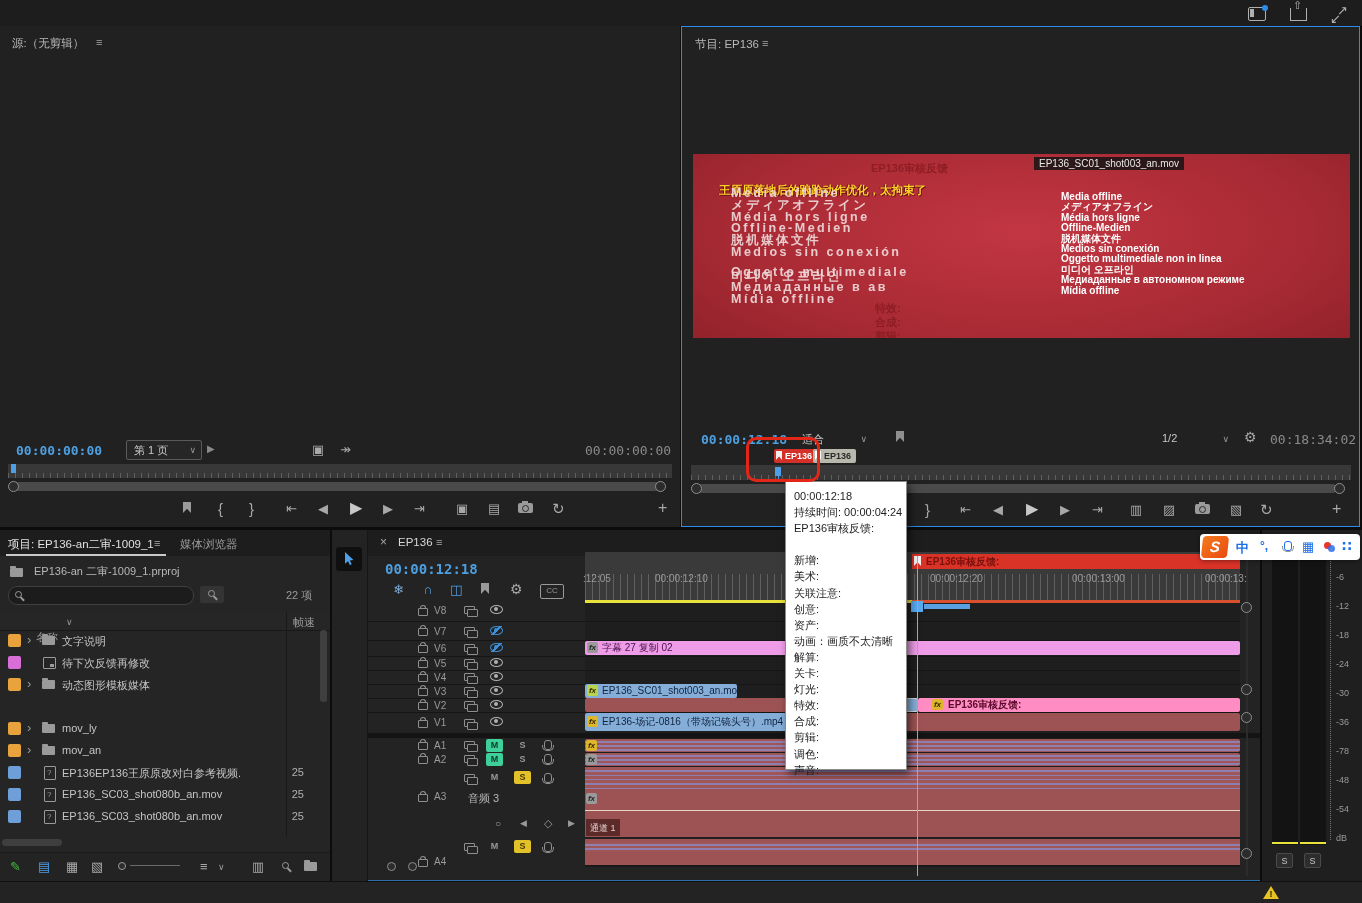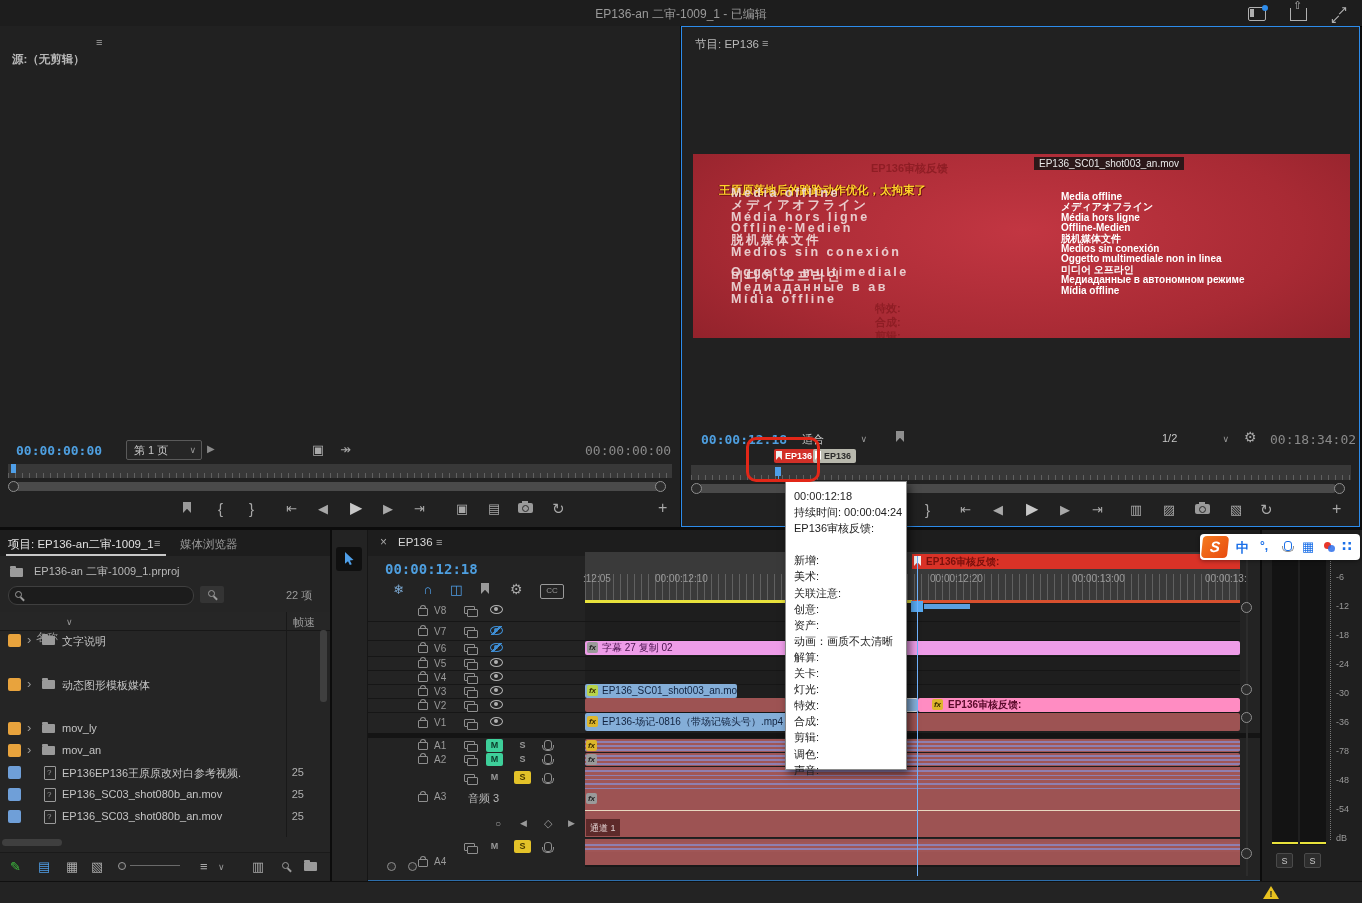--- a/index.html
+++ b/index.html
@@ -71,36 +71,35 @@
   .sbtn{position:absolute;width:17px;height:15px;background:#2d2d2d;border:1px solid #4a4a4a;border-radius:2px;
         color:#c8c8c8;font-size:9px;text-align:center;line-height:15px;box-sizing:border-box;}
   .dropdown{position:absolute;color:#c8c8c8;font-size:11px;white-space:nowrap;}
 </style>
 </head>
 <body>
 
 <div id="app">
 
   <div class="panel" style="left:0;top:0;width:1362px;height:26px;background:#1d1d1d;border-bottom:1px solid #000;">
-    <div class="abs" style="left:0;right:0;top:6px;text-align:center;color:#9a9a9a;font-size:12px;">EP136-an 二审-1009_1 - 已编辑</div>
     <div class="abs" style="left:1248px;top:7px;width:16px;height:12px;border:1px solid #b0b0b0;border-radius:2px;">
       <span class="abs" style="right:-3px;top:-3px;width:6px;height:6px;border-radius:50%;background:#2d8ceb;"></span>
       <span class="abs" style="left:1px;top:1px;width:4px;height:8px;background:#b0b0b0;"></span>
     </div>
     <div class="abs" style="left:1290px;top:8px;width:15px;height:12px;border:1px solid #b0b0b0;border-top:none;">
       <span class="gi" style="left:2px;top:-8px;font-size:11px;color:#b0b0b0;">⇧</span>
     </div>
     <div class="abs" style="left:1330px;top:4px;width:18px;height:18px;">
       <span class="gi" style="left:7px;top:0;color:#b0b0b0;">↗</span>
       <span class="gi" style="left:0;top:8px;color:#b0b0b0;">↙</span>
     </div>
   </div>
 
   <div class="panel" style="left:0;top:26px;width:680px;height:501px;background:#212121;">
-    <span class="hdr abs" style="left:12px;top:26px;font-weight:bold;">源:（无剪辑）</span>
+    <span class="hdr abs" style="left:12px;top:10px;">源:（无剪辑）</span>
     <span class="gi" style="left:96px;top:11px;font-size:11px;">≡</span>
 
     <span class="tc abs" style="left:16px;top:417px;">00:00:00:00</span>
     <div class="abs" style="left:126px;top:414px;width:74px;height:18px;border:1px solid #5a5a5a;border-radius:2px;background:#262626;">
       <span class="dropdown" style="left:7px;top:2px;">第 1 页</span>
       <span class="gi sm" style="right:5px;top:5px;">∨</span>
     </div>
     <span class="gi" style="left:207px;top:418px;font-size:10px;color:#8a8a8a;">▶</span>
     <span class="gi" style="left:312px;top:417px;">▣</span>
     <span class="gi" style="left:340px;top:417px;">↠</span>
@@ -245,20 +244,25 @@
       <span class="abs" style="left:293px;top:3px;font-size:11px;color:#9a9a9a;">帧速</span>
     </div>
     <div class="abs" style="left:286px;top:82px;width:1px;height:225px;background:#191919;"></div>
 
     <div class="abs" style="left:0;top:100px;width:318px;height:205px;">
       <div class="abs" style="left:0;top:0;width:318px;height:22px;">
         <span class="lbl-chip lbl-orange" style="left:8px;top:4px;"></span>
         <span class="gi" style="left:27px;top:3px;color:#9a9a9a;">›</span>
         <span class="folder" style="left:42px;top:6px;"></span>
         <span class="row-name" style="top:4px;">文字说明</span>
+      </div>
+      <div class="abs" style="left:0;top:22px;width:318px;height:22px;">
+        <span class="lbl-chip lbl-pink" style="left:8px;top:4px;"></span>
+        <span class="seqic" style="left:43px;top:5px;"></span>
+        <span class="row-name" style="top:4px;">待下次反馈再修改</span>
       </div>
       <div class="abs" style="left:0;top:44px;width:318px;height:22px;">
         <span class="lbl-chip lbl-orange" style="left:8px;top:4px;"></span>
         <span class="gi" style="left:27px;top:3px;color:#9a9a9a;">›</span>
         <span class="folder" style="left:42px;top:6px;"></span>
         <span class="row-name" style="top:4px;">动态图形模板媒体</span>
       </div>
       <div class="abs" style="left:0;top:88px;width:318px;height:22px;">
         <span class="lbl-chip lbl-orange" style="left:8px;top:4px;"></span>
         <span class="gi" style="left:27px;top:3px;color:#9a9a9a;">›</span>

